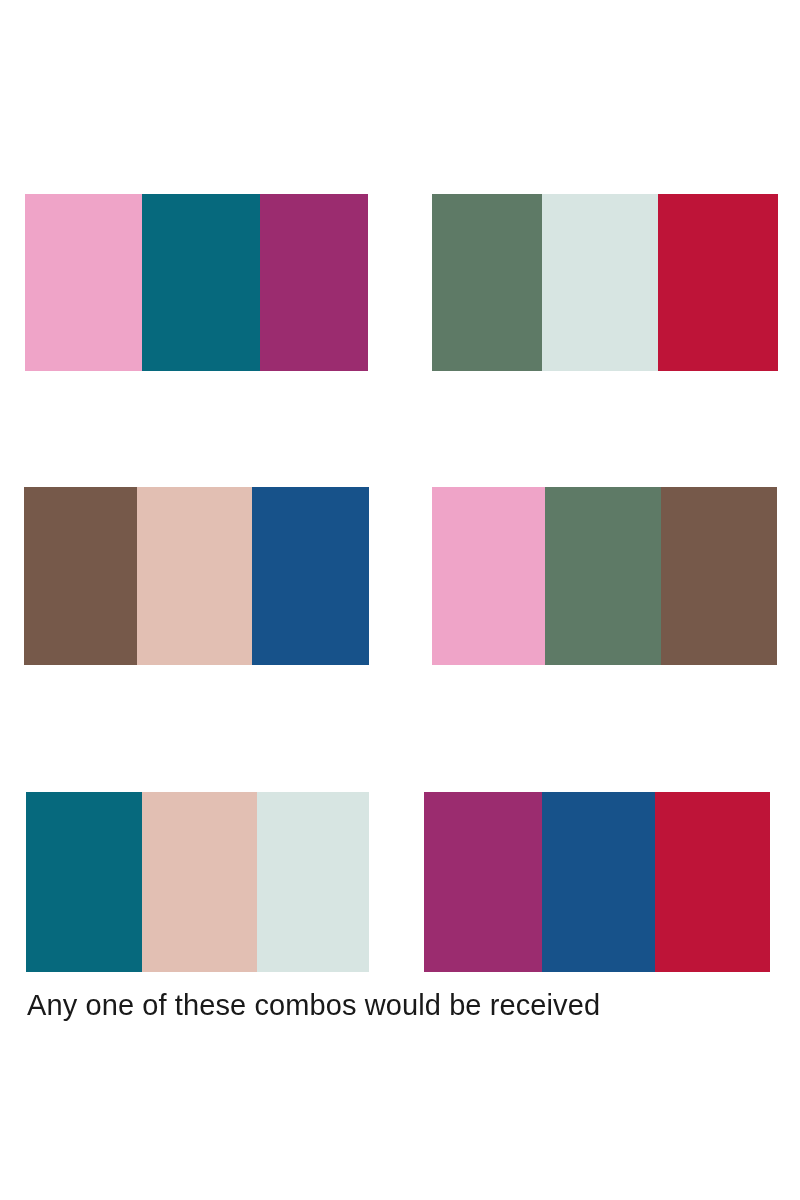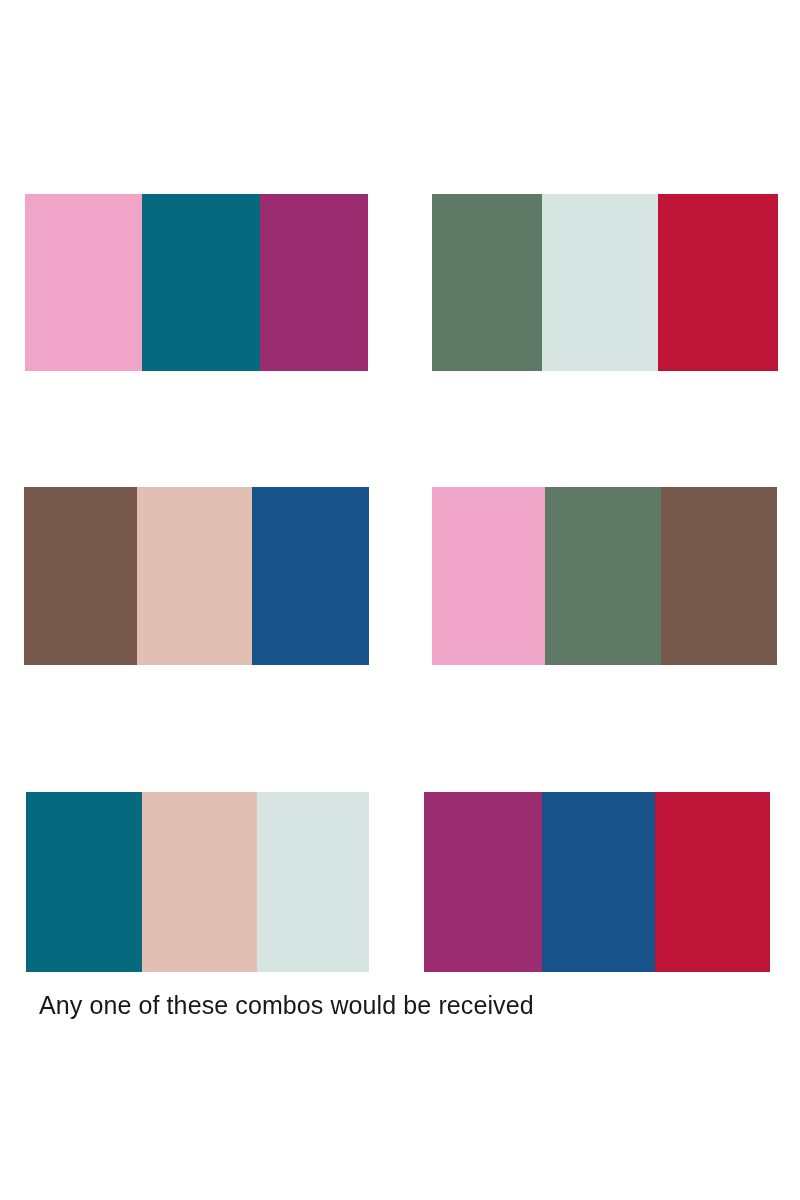--- a/index.html
+++ b/index.html
@@ -32,26 +32,25 @@
     display: block;
     font-size: 0;
     line-height: 0;
   }
   #caption {
     position: absolute;
     left: 27px;
     top: 988px;
     width: 740px;
     font-family: "Liberation Sans", sans-serif;
-    font-size: 25px;
+    font-size: 29px;
     line-height: 34px;
     letter-spacing: 0.1px;
     color: #191919;
     white-space: nowrap;
-    margin-left: 12px;
   }
 </style>
 </head>
 <body>
 
 <div id="board">
   <div id="panels-container">
       <div class="palette-panel" style="left: 25px; top: 194px; width: 343px; height: 177px;">
         <div class="swatch" style="background: rgb(239, 164, 200); width: 117px; flex: 0 0 117px;"></div>
         <div class="swatch" style="background: rgb(6, 105, 125); width: 118px; flex: 0 0 118px;"></div>

